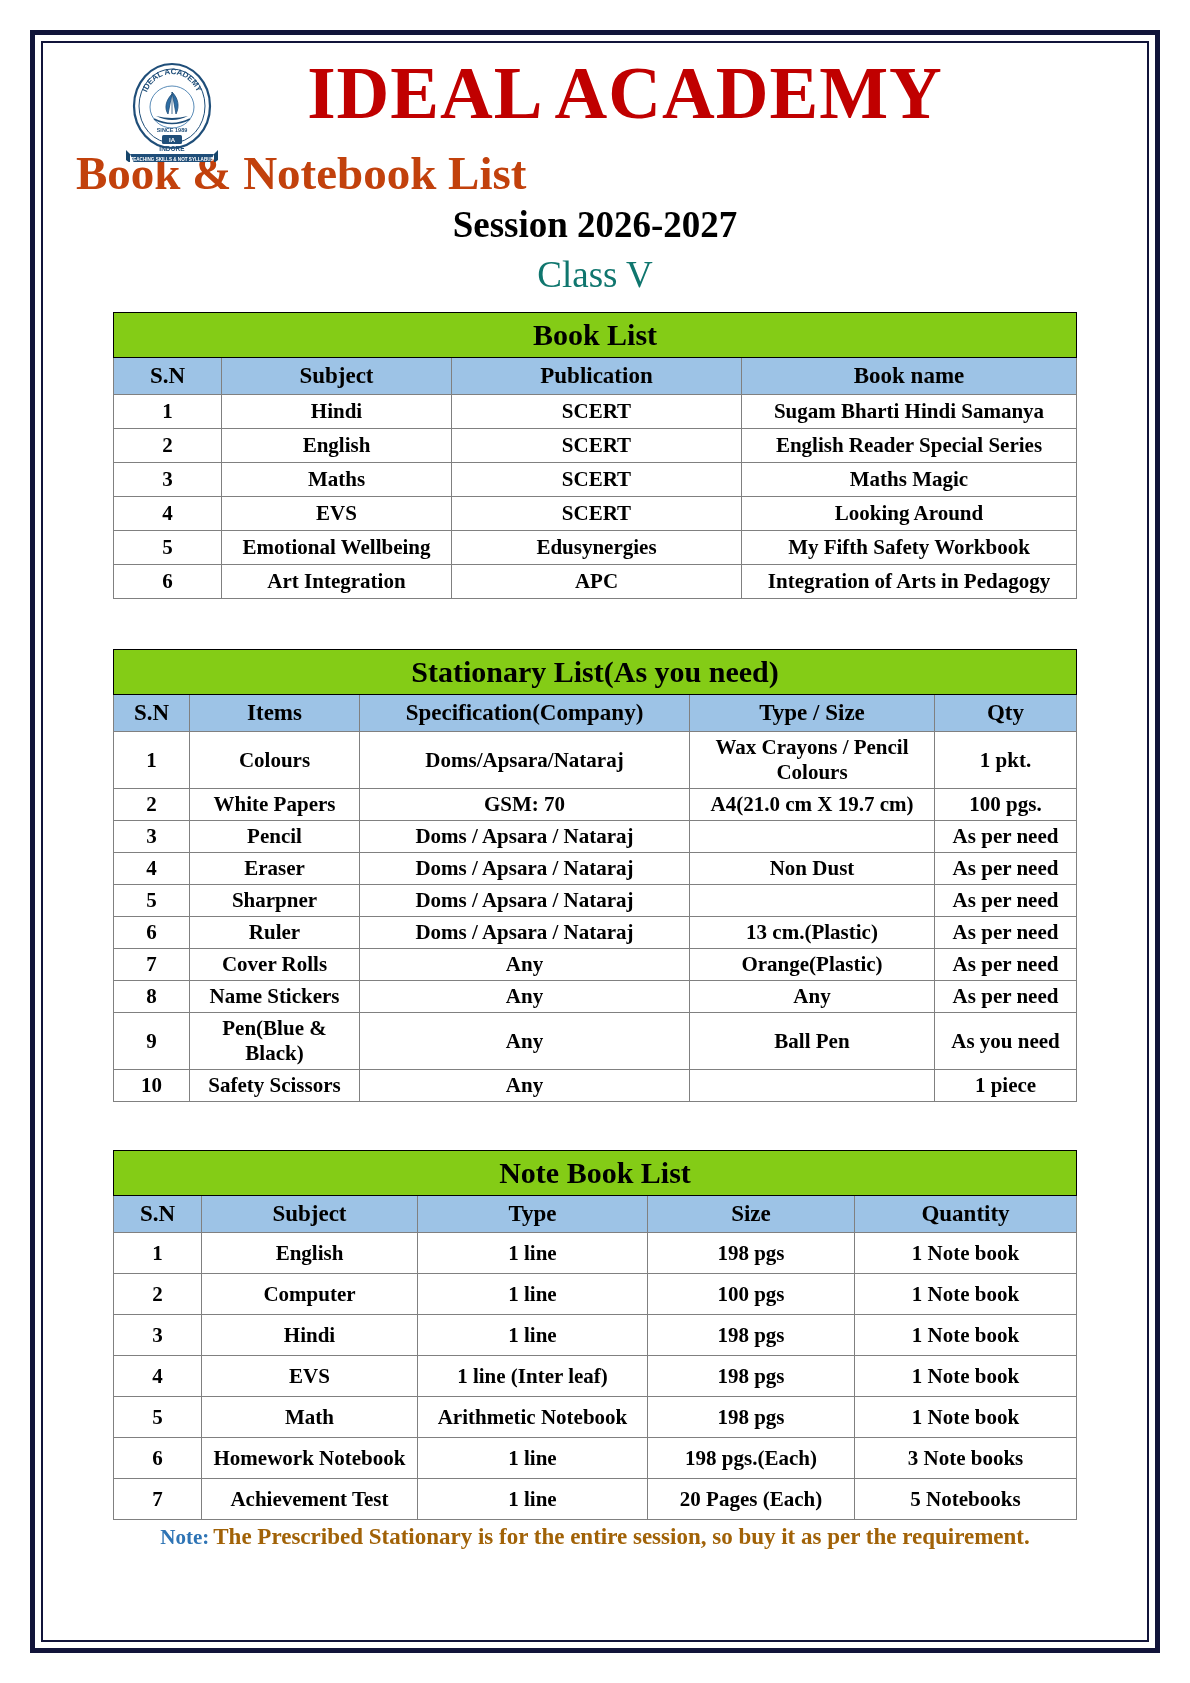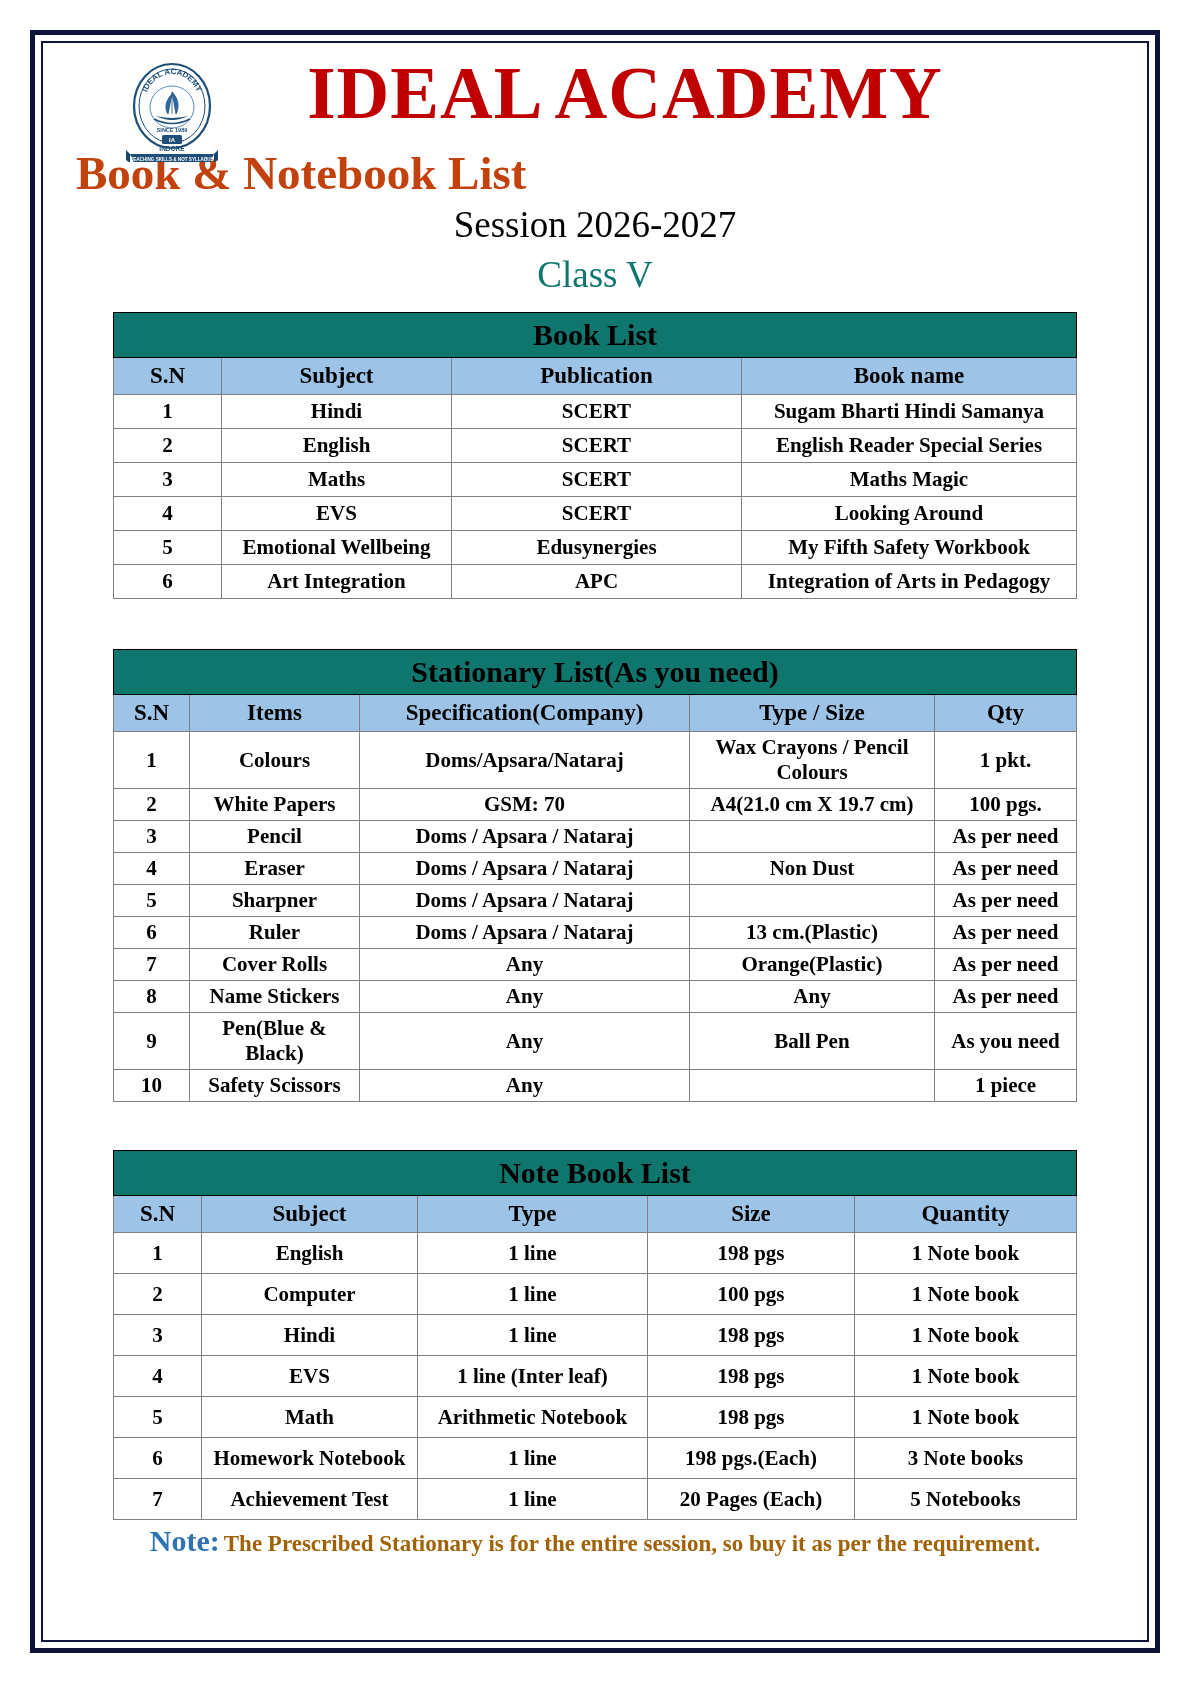--- a/index.html
+++ b/index.html
@@ -76,21 +76,21 @@
     font-size: 47px;
     line-height: 54px;
     font-weight: bold;
     color: #c2410c;
     margin-top: 4px;
   }
   .subtitle2 {
     text-align: center;
     font-size: 37px;
     line-height: 50px;
-    font-weight: normal;
+    font-weight: bold;
     color: #000000;
   }
   .subtitle3 {
     text-align: center;
     font-size: 37px;
     line-height: 50px;
     font-weight: normal;
     color: #0f766e;
   }
 
@@ -105,21 +105,21 @@
   table.list td, table.list th {
     border: 1px solid #808080;
     text-align: center;
     vertical-align: middle;
     font-weight: bold;
     color: #000;
     padding: 3px 4px;
     box-sizing: border-box;
   }
   .band-title {
-    background: #0f766e;
+    background: #84cc16;
     font-size: 30px;
     line-height: 34px;
     border: 1px solid #000 !important;
     padding: 5px 10px !important;
   }
   .col-head {
     background: #9dc3e6;
     font-size: 23px;
     line-height: 28px;
     padding: 4px 12px !important;
@@ -157,21 +157,21 @@
   .spacer-a { height: 38px; }
   .spacer-b { height: 36px; }
 
   .note-line {
     width: 963px;
     margin: 4px auto 0 auto;
     text-align: center;
     white-space: nowrap;
   }
   .note-label {
-    font-size: 30px;
+    font-size: 21px;
     font-weight: bold;
     color: #2e74b5;
   }
   .note-text {
     font-size: 23px;
     font-weight: bold;
     color: #a16207;
   }
 </style>
 </head>

